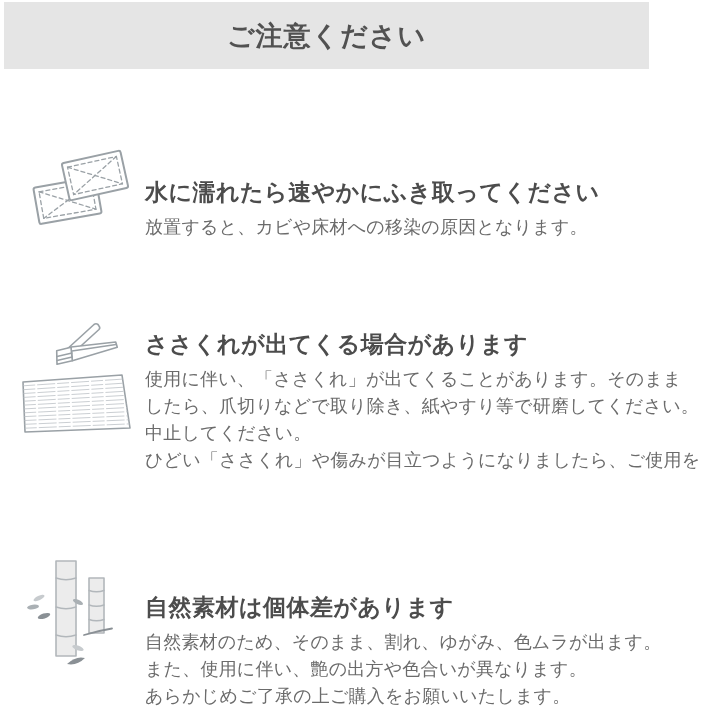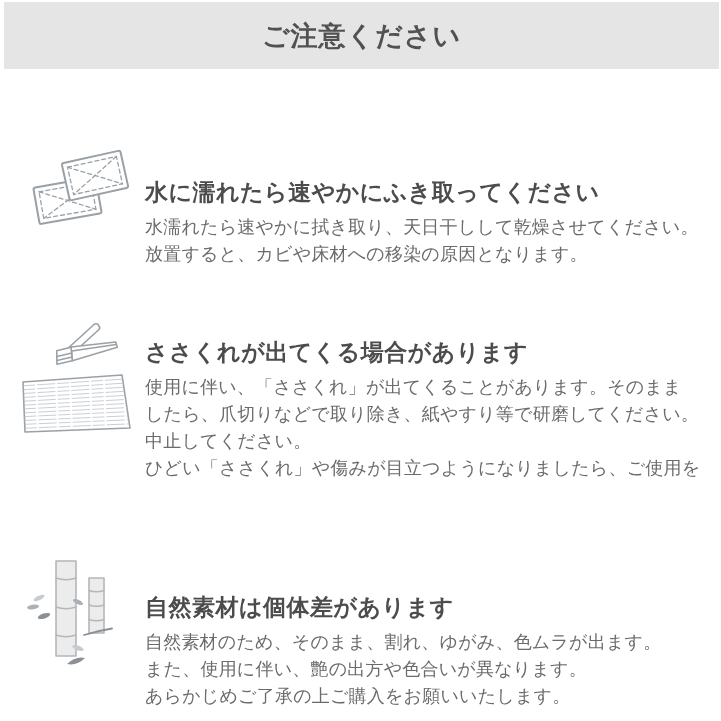--- a/index.html
+++ b/index.html
@@ -1,31 +1,31 @@
 <!DOCTYPE html>
 <html lang="ja" style="--page-bg: #ffffff; --header-bg: #e5e5e5; --title-text: #515151; --heading-text: #4c4c4c; --body-text: #6b6b6b; --icon-line: #9aa1a6; --bamboo-fill: #ececec; --bamboo-line: #b2b7bb; --leaf-light: #c7cbce; --leaf-dark: #8a9095;"><head>
 <meta charset="utf-8">
 <style>
   html,body{margin:0;padding:0;background:#fff;}
   .canvas{
     position:relative;width:721px;height:721px;background:var(--page-bg,#fff);
     overflow:hidden;font-family:"Liberation Sans","DejaVu Sans",sans-serif;
   }
   .header{
-    position:absolute;top:2px;left:4px;width:715px;height:67px;
+    position:absolute;top:2px;left:4px;width:645px;height:67px;
     background:var(--header-bg,#e5e5e5);
     display:flex;align-items:center;justify-content:center;
   }
   .title{
     margin:0;font-size:27px;font-weight:bold;color:var(--title-text,#515151);
     letter-spacing:1px;
   }
   .text{position:absolute;left:145px;width:566px;margin-top:40px;}
   .t1{top:136px}
-  .t2{top:296px}
+  .t2{top:288px}
   .t3{top:551px}
   .text h2{
     margin:0 0 6px 0;font-size:23px;line-height:32px;font-weight:bold;
     color:var(--heading-text,#4c4c4c);letter-spacing:.5px;white-space:nowrap;
   }
   .text p.line{
     margin:0;font-size:18px;line-height:27px;color:var(--body-text,#6b6b6b);
     white-space:nowrap;letter-spacing:.2px;
   }
   .icon-box{position:absolute;}
@@ -66,21 +66,20 @@
       <g transform="rotate(-12.5 65 30.5)">
         <rect class="ic" x="35" y="11.5" width="60" height="38" rx="2"></rect>
         <rect class="ic-d" x="40" y="16.5" width="50" height="28"></rect>
         <line class="ic-d" x1="40" y1="16.5" x2="90" y2="44.5"></line>
         <line class="ic-d" x1="90" y1="16.5" x2="40" y2="44.5"></line>
       </g>
     </svg>
   </div>
   <section class="text t1">
     <h2>水に濡れたら速やかにふき取ってください</h2>
-    <p class="line">水濡れたら速やかに拭き取り、天日干しして乾燥させてください。</p>
     <p class="line">放置すると、カビや床材への移染の原因となります。</p>
   </section>
 
   <div class="icon-box i2">
     <svg viewBox="0 0 120 115">
       <g>
         <polygon class="ic-thin" points="8,62 107,55 115,108 10,112"></polygon>
         <line class="grain" x1="8.2" y1="65.8" x2="107.6" y2="59.1"></line>
         <line class="grain" x1="8.3" y1="69.7" x2="108.2" y2="63.2"></line>
         <line class="grain" x1="8.5" y1="73.5" x2="108.8" y2="67.2"></line>

